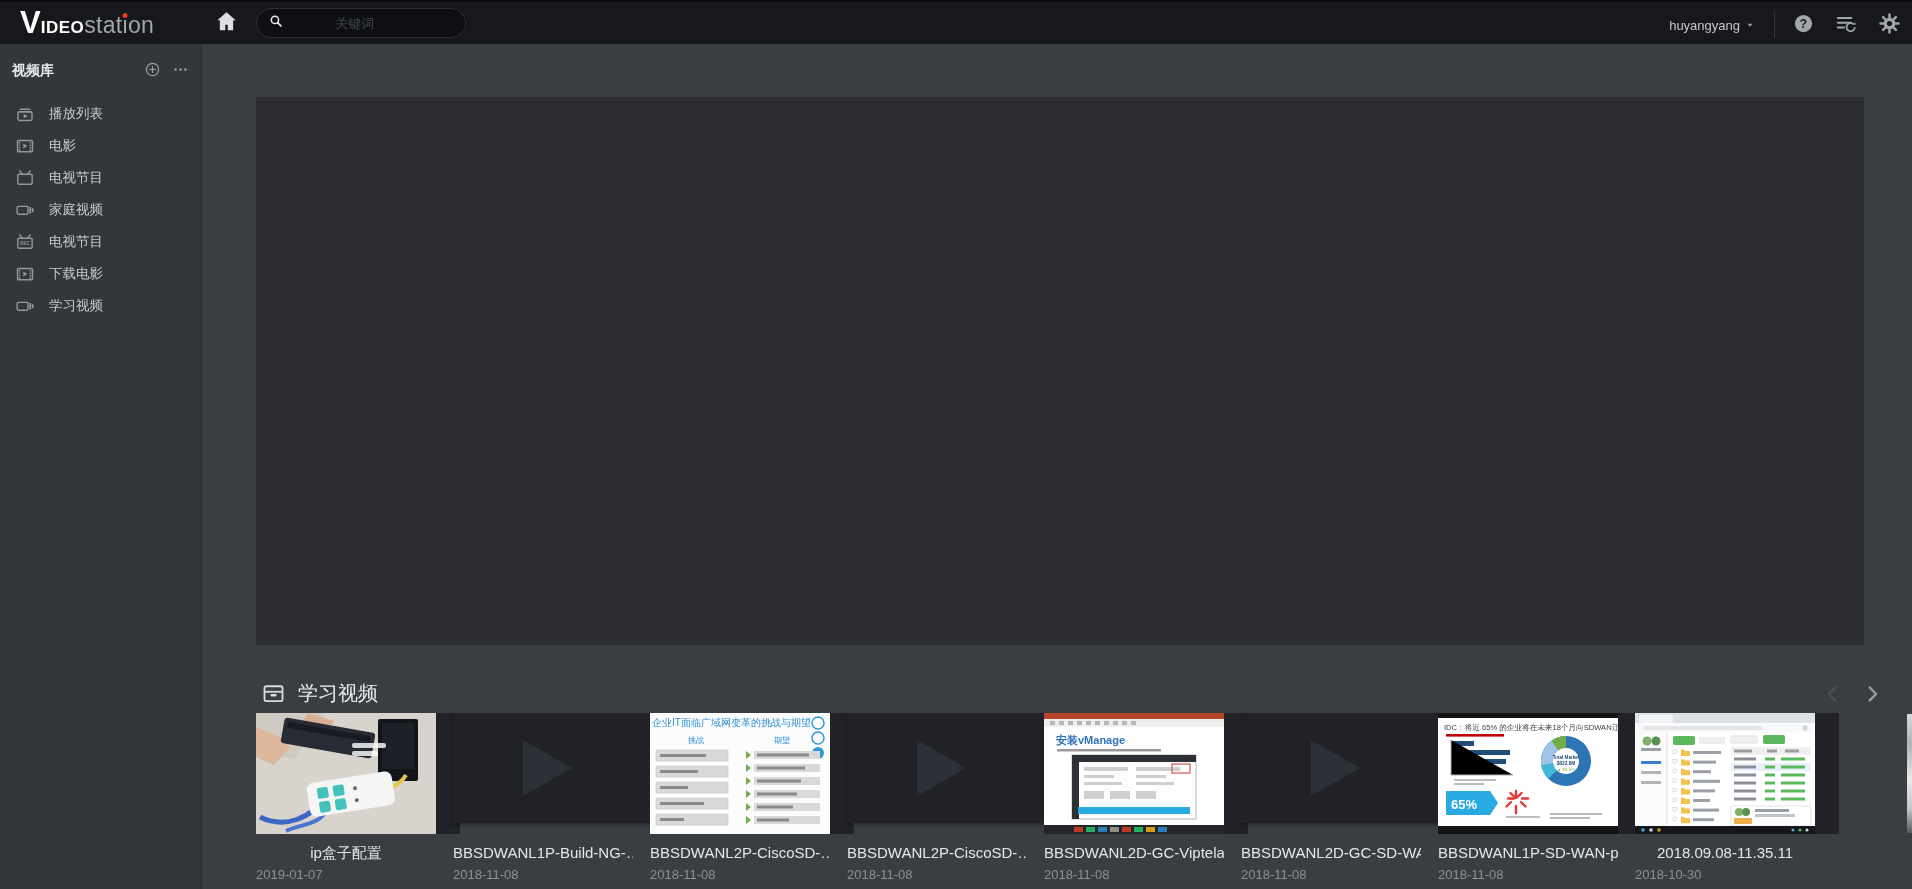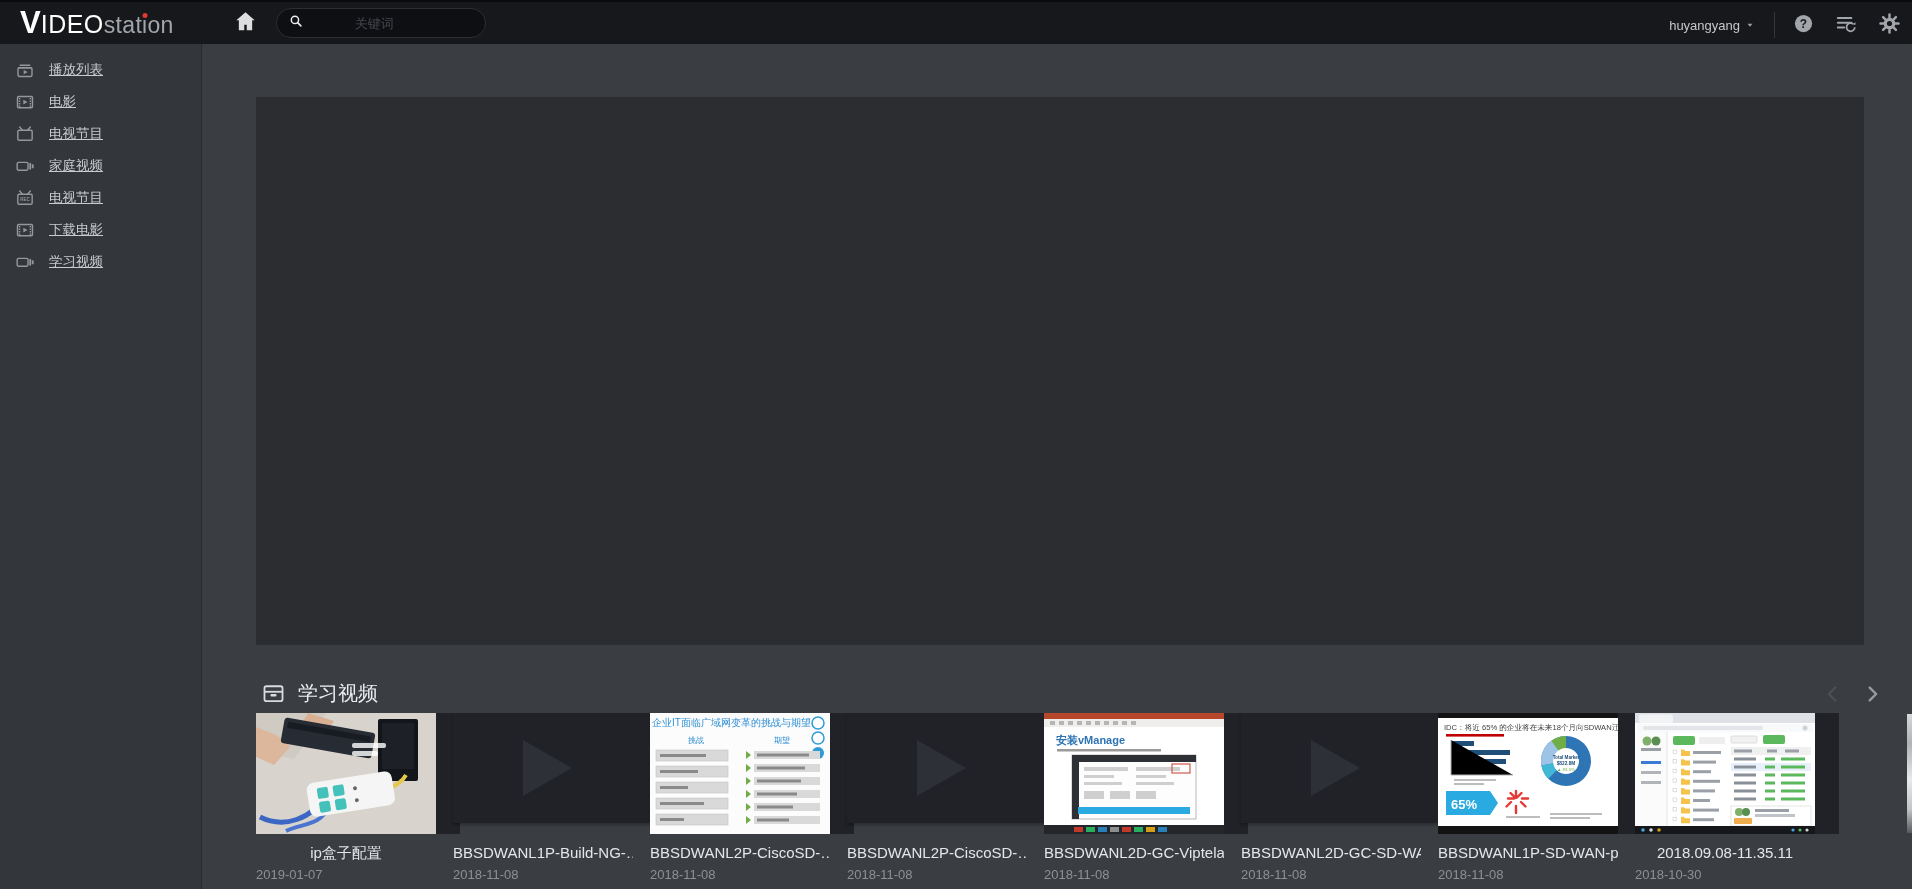--- a/index.html
+++ b/index.html
@@ -4,21 +4,21 @@
 <style>
   html,body{margin:0;padding:0;background:#2b2d30;}
   .page{position:relative;width:1912px;height:889px;overflow:hidden;
         background:#3a3e43;font-family:"Liberation Sans","DejaVu Sans",sans-serif;
         -webkit-font-smoothing:antialiased;}
   
   .topbar{position:absolute;left:0;top:0;width:1912px;height:44px;background:#17181b;
           border-top:2px solid #0a0b0d;box-sizing:border-box;display:flex;align-items:center;}
   .logo{margin-left:20px;display:flex;align-items:baseline;color:#fff;white-space:nowrap;cursor:default;}
   .logo .v{font-size:31px;font-weight:700;line-height:1;}
-  .logo .ideo{font-size:25px;font-weight:400;letter-spacing:.5px;}
+  .logo .ideo{font-size:17px;font-weight:700;letter-spacing:.5px;}
   .logo .station{font-size:23px;font-weight:400;color:#a2a6aa;letter-spacing:.3px;}
   .logo .idot{position:relative;}
   .logo .idot::after{content:"";position:absolute;left:50%;top:1px;transform:translateX(-50%);
         width:5px;height:5px;border-radius:50%;background:#e5392f;}
   .home-btn{margin-left:54px;width:36px;height:36px;display:flex;align-items:center;justify-content:center;
         color:#dcdee0;cursor:pointer;}
   .home-btn svg{width:25px;height:25px;}
   .searchbox{margin-left:12px;width:210px;height:30px;border-radius:15px;background:#0e0f12;
         border:1px solid #2b2e32;display:flex;align-items:center;padding:0 12px;box-sizing:border-box;gap:41px;}
   .searchbox svg{width:15px;height:15px;color:#e9ebed;flex:none;}
@@ -33,21 +33,21 @@
   .tb-icon svg{width:23px;height:23px;}
   
   .sidebar{position:absolute;left:0;top:44px;width:202px;height:845px;background:#33363b;
         box-shadow:inset -1px 0 0 rgba(0,0,0,.22);}
   .sb-header{display:flex;align-items:center;height:34px;margin-top:10px;padding:0 10px 0 12px;}
   .sb-title{color:#e9eaec;font-size:14px;font-weight:700;flex:1;}
   .sb-hicon{width:24px;height:24px;display:flex;align-items:center;justify-content:center;
         color:#9a9da1;cursor:pointer;margin-left:4px;}
   .sb-hicon svg{width:17px;height:17px;}
   .sb-list{margin-top:10px;}
-  .sb-item{display:flex;align-items:center;height:32px;padding-left:14px;cursor:pointer;color:#c9cbce;text-decoration:underline;}
+  .sb-item{display:flex;align-items:center;height:32px;padding-left:14px;cursor:pointer;color:#c9cbce;}
   .sb-item .ic{width:22px;height:22px;color:#94979b;display:flex;align-items:center;justify-content:center;flex:none;}
   .sb-item .ic svg{width:20px;height:20px;}
   .sb-item .lbl{margin-left:13px;font-size:13.5px;}
   
   .hero{position:absolute;left:256px;top:97px;width:1608px;height:548px;background:#2b2d30;}
   .section-head{position:absolute;left:262px;top:680px;display:flex;align-items:center;gap:13px;}
   .section-head .ic{width:23px;height:23px;color:#d9dbdd;display:flex;}
   .section-head .ic svg{width:23px;height:23px;}
   .section-title{color:#eceef0;font-size:20px;font-weight:400;}
   .car-btn{position:absolute;top:683px;width:26px;height:26px;display:flex;align-items:center;
@@ -119,20 +119,36 @@
       <path d="M12 2.6v3M12 18.4v3M2.6 12h3M18.4 12h3M5.3 5.3l2.1 2.1M16.6 16.6l2.1 2.1M18.7 5.3l-2.1 2.1M7.4 16.6l-2.1 2.1"></path>
               </g>
       <circle cx="12" cy="12" r="6.1" fill="currentColor"></circle>
               <circle cx="12" cy="12" r="2.7" fill="#17181b"></circle>
             </svg></span>
       </div>
     </div>
   </header>
 
   <aside class="sidebar">
+    <div class="sb-header">
+      <span class="sb-title">视频库</span>
+      <span class="sb-hicon">
+        <span><svg viewBox="0 0 24 24" fill="none" xmlns="http://www.w3.org/2000/svg">
+              <circle cx="12" cy="12" r="8.6" stroke="currentColor" stroke-width="1.7"></circle>
+              <path d="M12 7.8v8.4M7.8 12h8.4" stroke="currentColor" stroke-width="1.7" stroke-linecap="round"></path>
+            </svg></span>
+      </span>
+      <span class="sb-hicon">
+        <span><svg viewBox="0 0 24 24" fill="none" xmlns="http://www.w3.org/2000/svg">
+              <circle cx="5" cy="12" r="1.8" fill="currentColor"></circle>
+              <circle cx="12" cy="12" r="1.8" fill="currentColor"></circle>
+              <circle cx="19" cy="12" r="1.8" fill="currentColor"></circle>
+            </svg></span>
+      </span>
+    </div>
     <nav class="sb-list" id="sb-list">
         <div class="sb-item">
     <span class="ic">
             <svg viewBox="0 0 24 24" fill="none" xmlns="http://www.w3.org/2000/svg">
               <path d="M6.3 6.3h11.4M4.6 9.3h14.8" stroke="currentColor" stroke-width="1.7" stroke-linecap="round"></path>
               <rect x="3.6" y="9.3" width="16.8" height="10.4" rx="1.6" stroke="currentColor" stroke-width="1.7"></rect>
               <path d="M10.4 11.9v5.2l4.9-2.6z" fill="currentColor"></path>
             </svg>
           </span>
     <span class="lbl">播放列表</span>

